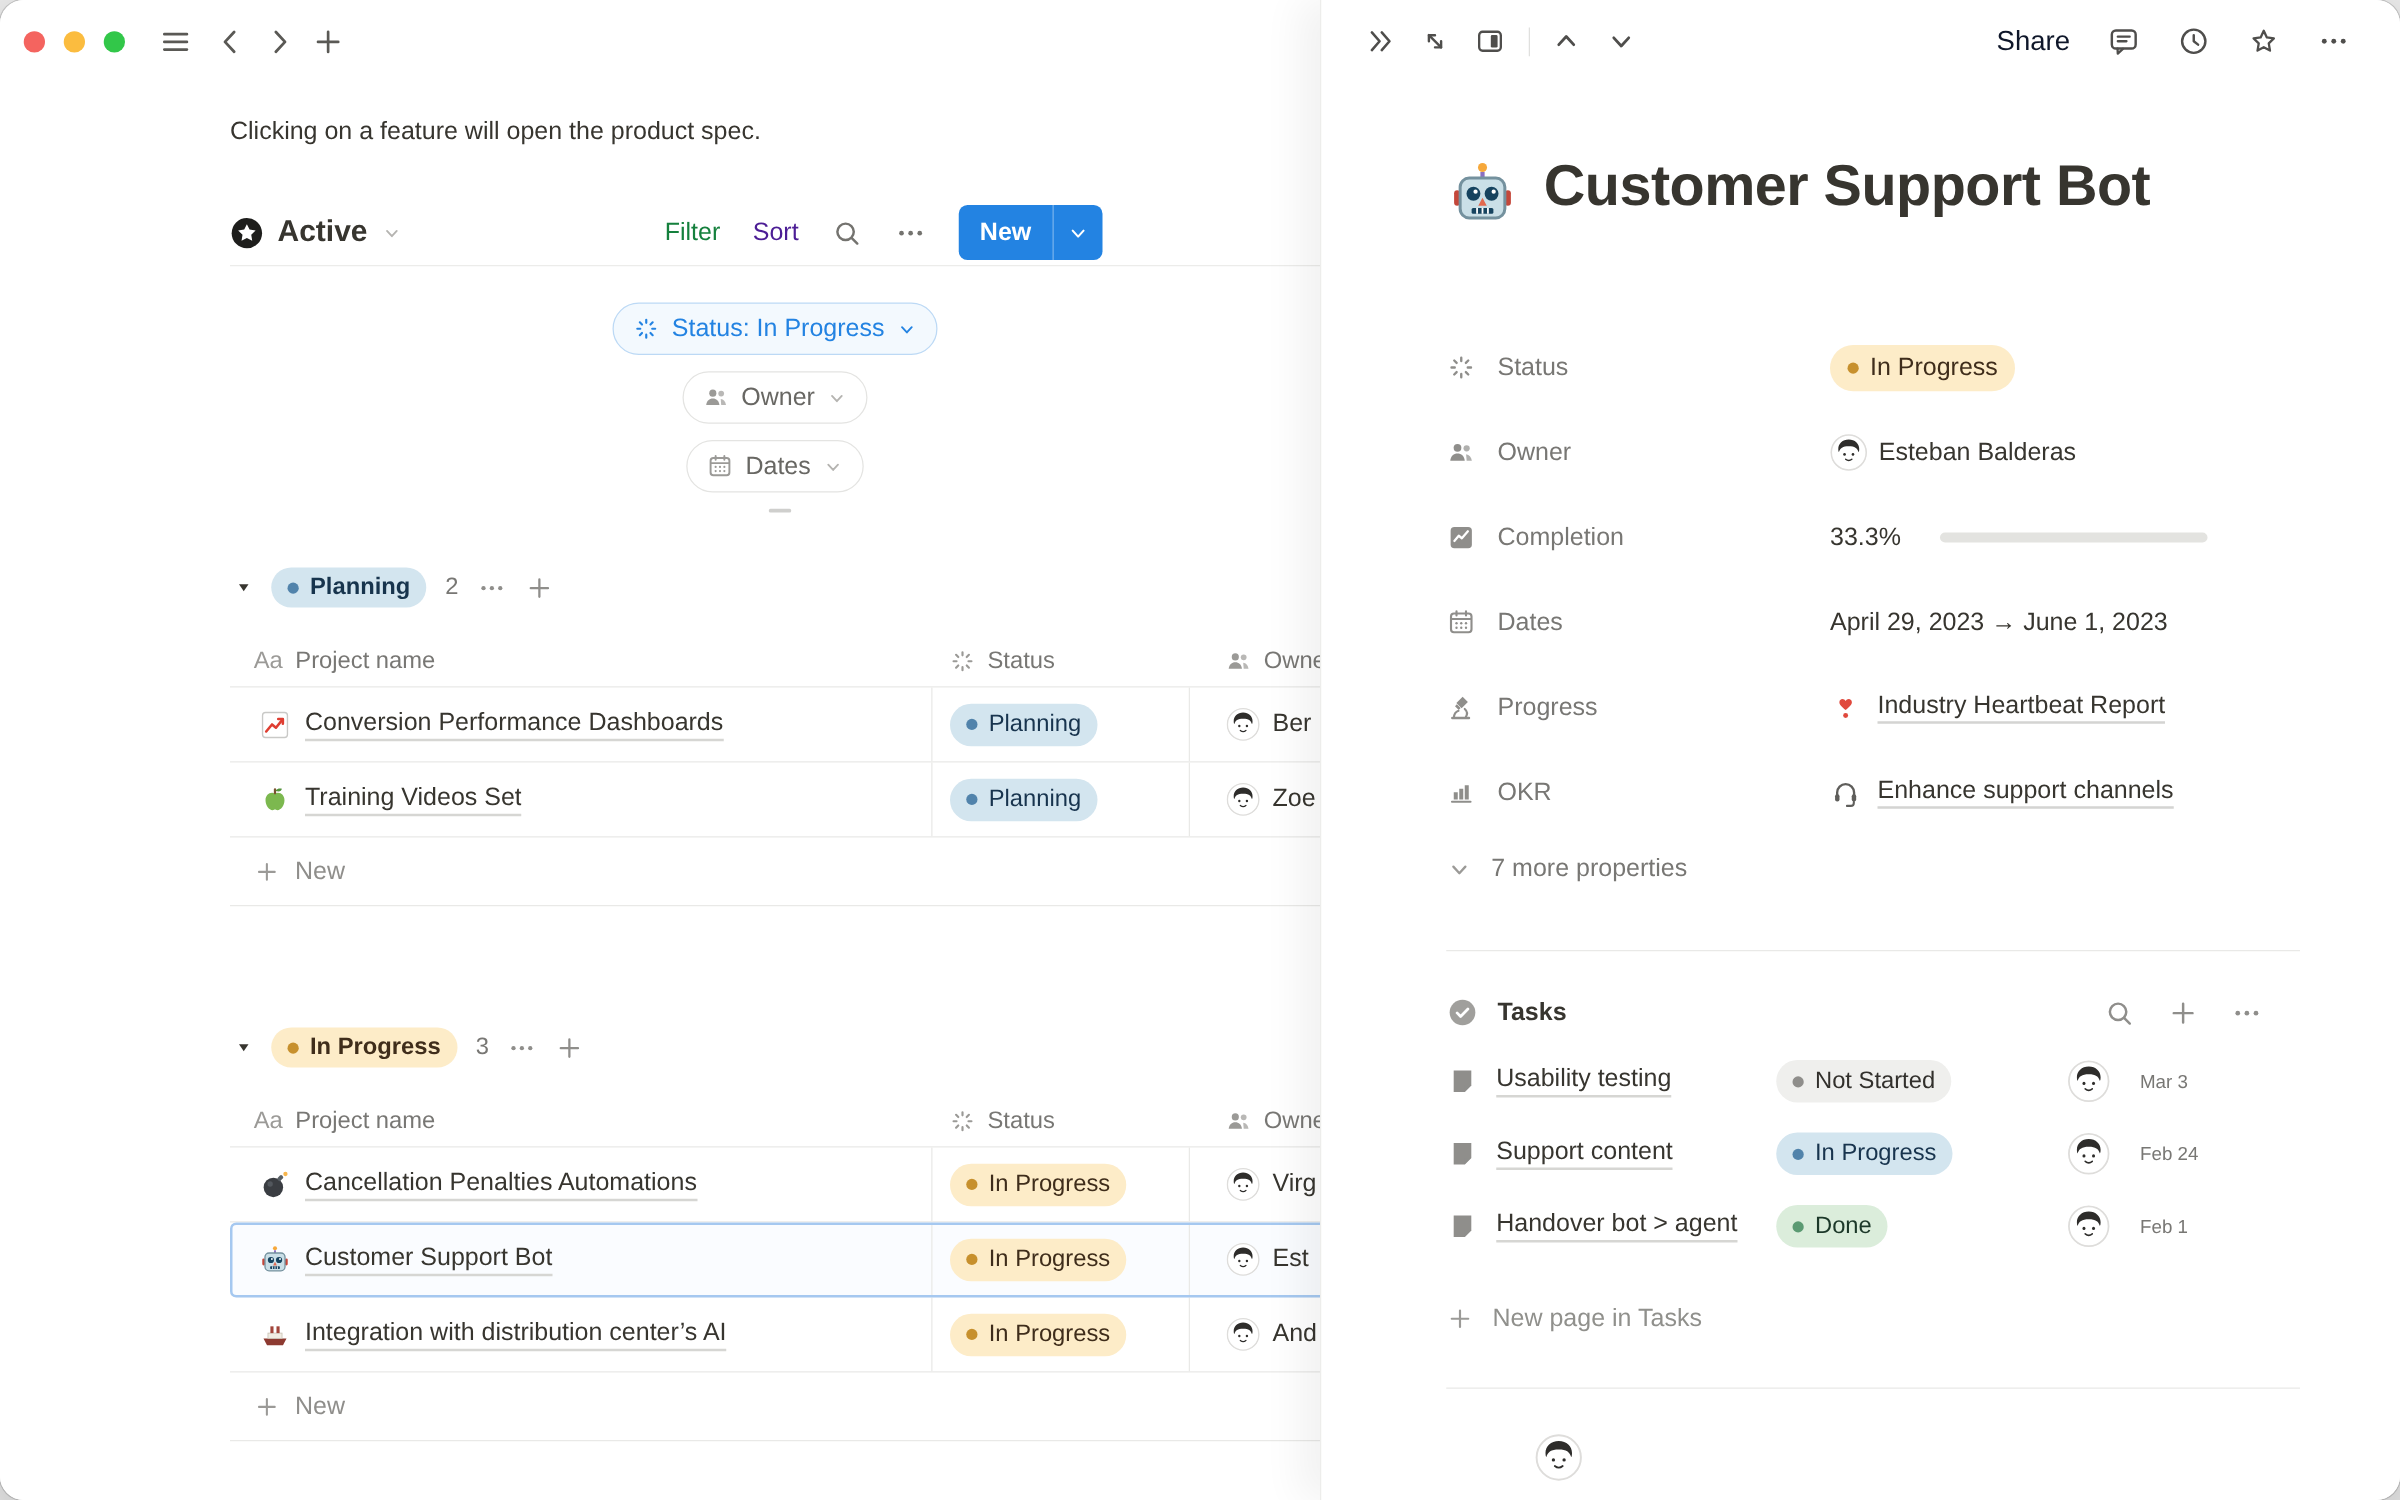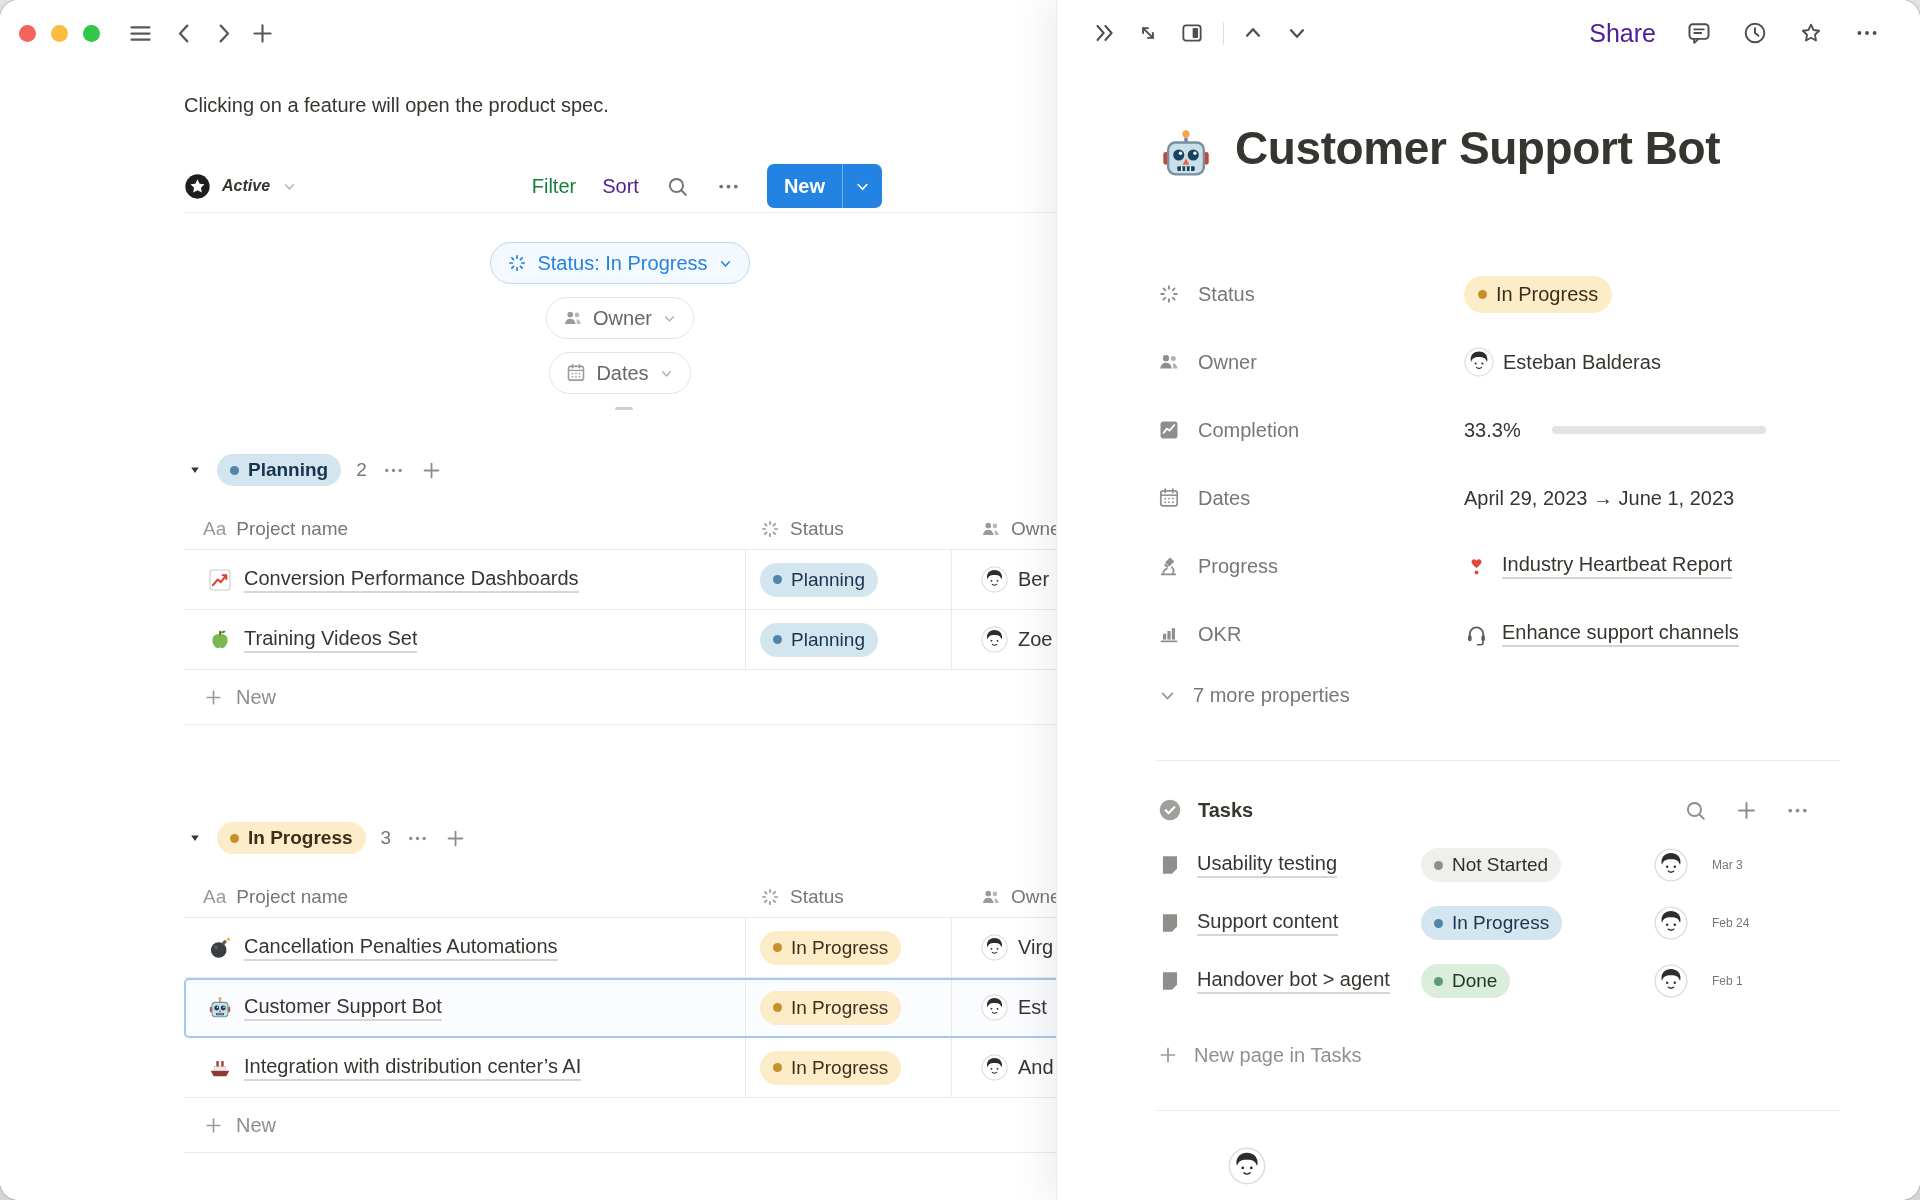--- a/index.html
+++ b/index.html
@@ -14,21 +14,21 @@
   .light.red{background:#f4645f;} .light.yellow{background:#fbbc3f;} .light.green{background:#32c749;}
   .tb-ic { width:27px; height:27px; color:#5a5955; margin-right:12px; flex:none; }
   .tb-ic.menu{ margin-left:12px; margin-right:17px; }
   .content { padding-left:184px; }
   .page-title-row { margin-top:74px; display:flex; align-items:center; gap:20px; }
   .big-ic { width:48px; height:48px; flex:none; }
   h1.page-title { font-size:46px; font-weight:700; letter-spacing:-.4px; line-height:56px; white-space:nowrap; }
   .page-desc { margin-top:26px; font-size:20px; line-height:26px; }
   .view-row { margin-top:42px; width:698px; height:52px; display:flex; align-items:center; justify-content:space-between; }
   .view-tab { display:flex; align-items:center; gap:11px; cursor:pointer; }
-  .view-tab .label { font-size:16px; font-weight:600;font-style:italic; }
+  .view-tab .label { font-size:24px; font-weight:600; }
   .ic { width:24px; height:24px; flex:none; }
   .chev { width:17px; height:17px; color:#b5b4b1; flex:none; }
   .view-actions { display:flex; align-items:center; gap:26px; }
   .act-filter { color:#15803d; font-size:20px; }
   .act-sort { color:#4c1d95; font-size:20px; }
   .act-ic { width:25px; height:25px; color:#74736f; }
   .new-btn { display:flex; align-items:stretch; height:44px; background:#2383e2; border-radius:7px; overflow:hidden; color:#fff; }
   .new-btn .main { display:flex; align-items:center; padding:0 17px; font-size:20px; font-weight:600; border-right:1px solid rgba(255,255,255,.38); }
   .new-btn .dd { width:39px; display:flex; align-items:center; justify-content:center; }
   .new-btn .dd .chev { color:#fff; width:19px; height:19px; }
@@ -79,21 +79,21 @@
   .new-row { height:55px; display:flex; align-items:center; gap:12px; padding-left:19px; color:#8f8e8b; font-size:20px; border-bottom:1px solid #e9e9e7; }
   .new-row .ic { width:21px; height:21px; color:#9b9a97; }
 
   
   .right-panel { position:absolute; left:1056px; top:0; right:0; bottom:0; background:#fff; border-left:1px solid #ededeb; box-shadow:-16px 0 30px rgba(0,0,0,.055); overflow:hidden; }
   .p-toolbar { height:66px; display:flex; align-items:center; padding:0 40px 0 34px; color:#4f4e4c; }
   .p-toolbar .ic { width:26px; height:26px; margin-right:18px; }
   .vdiv { width:1px; height:23px; background:#e0e0de; margin:0 16px 0 0; }
   .p-toolbar .right { margin-left:auto; display:flex; align-items:center; gap:30px; }
   .p-toolbar .right .ic { margin-right:0; }
-  .share { font-size:25px; color:#4c1d95; }
+  .share { font-size:22px; color:#0f172a; }
   .p-content { padding:0 80px 0 100px; }
   .p-title-row { margin-top:54px; display:flex; align-items:flex-start; gap:20px; }
   .robot-lg { width:58px; height:58px; flex:none; margin-top:6px; }
   h1.p-title { font-size:46px; font-weight:700; line-height:56px; letter-spacing:-.4px; width:490px; }
   .props { margin-top:88px; }
   .prop { display:flex; align-items:center; height:44px; margin-bottom:24px; }
   .prop-label { width:307px; display:flex; align-items:center; gap:17px; color:#787774; font-size:20px; }
   .prop-label .ic { width:24px; height:24px; color:#8f8e8b; }
   .prop-value { display:flex; align-items:center; font-size:20px; }
   .pill.lg { height:37px; border-radius:19px; padding:0 14px; font-size:20px; }
@@ -110,21 +110,21 @@
   .tasks-header { margin-top:28px; height:42px; display:flex; align-items:center; gap:15px; }
   .tasks-header .t-ic { width:26px; height:26px; color:#a09f9c; flex:none; }
   .tasks-title { font-size:20px; font-weight:600; }
   .tasks-actions { margin-left:auto; margin-right:30px; display:flex; align-items:center; gap:26px; color:#8f8e8b; }
   .tasks-actions .ic { width:25px; height:25px; }
   .task-row { display:flex; align-items:center; height:48px; margin-top:10px; }
   .task-name-col { width:264px; display:flex; align-items:center; gap:14px; }
   .task-name-col .ic { width:26px; height:26px; color:#8f8e8b; }
   .task-name { font-size:20px; font-weight:500; border-bottom:2px solid #d6d6d3; padding-bottom:1px; white-space:nowrap; }
   .task-right { margin-left:auto; display:flex; align-items:center; margin-right:36px; }
-  .task-date { width:92px; margin-left:24px; color:#787774; font-size:12px; }
+  .task-date { width:92px; margin-left:24px; color:#787774; font-size:15px; }
   .new-page-row { margin-top:30px; height:40px; display:flex; align-items:center; gap:15px; color:#90908c; font-size:20px; }
   .new-page-row .ic { width:22px; height:22px; color:#9b9a97; }
   .partial-avatar { margin-top:36px; margin-left:71px; }
   .hidden-defs { position:absolute; width:0; height:0; overflow:hidden; }
 </style>
 </head>
 <body>
 
 <svg class="hidden-defs" xmlns="http://www.w3.org/2000/svg">
   <defs>

